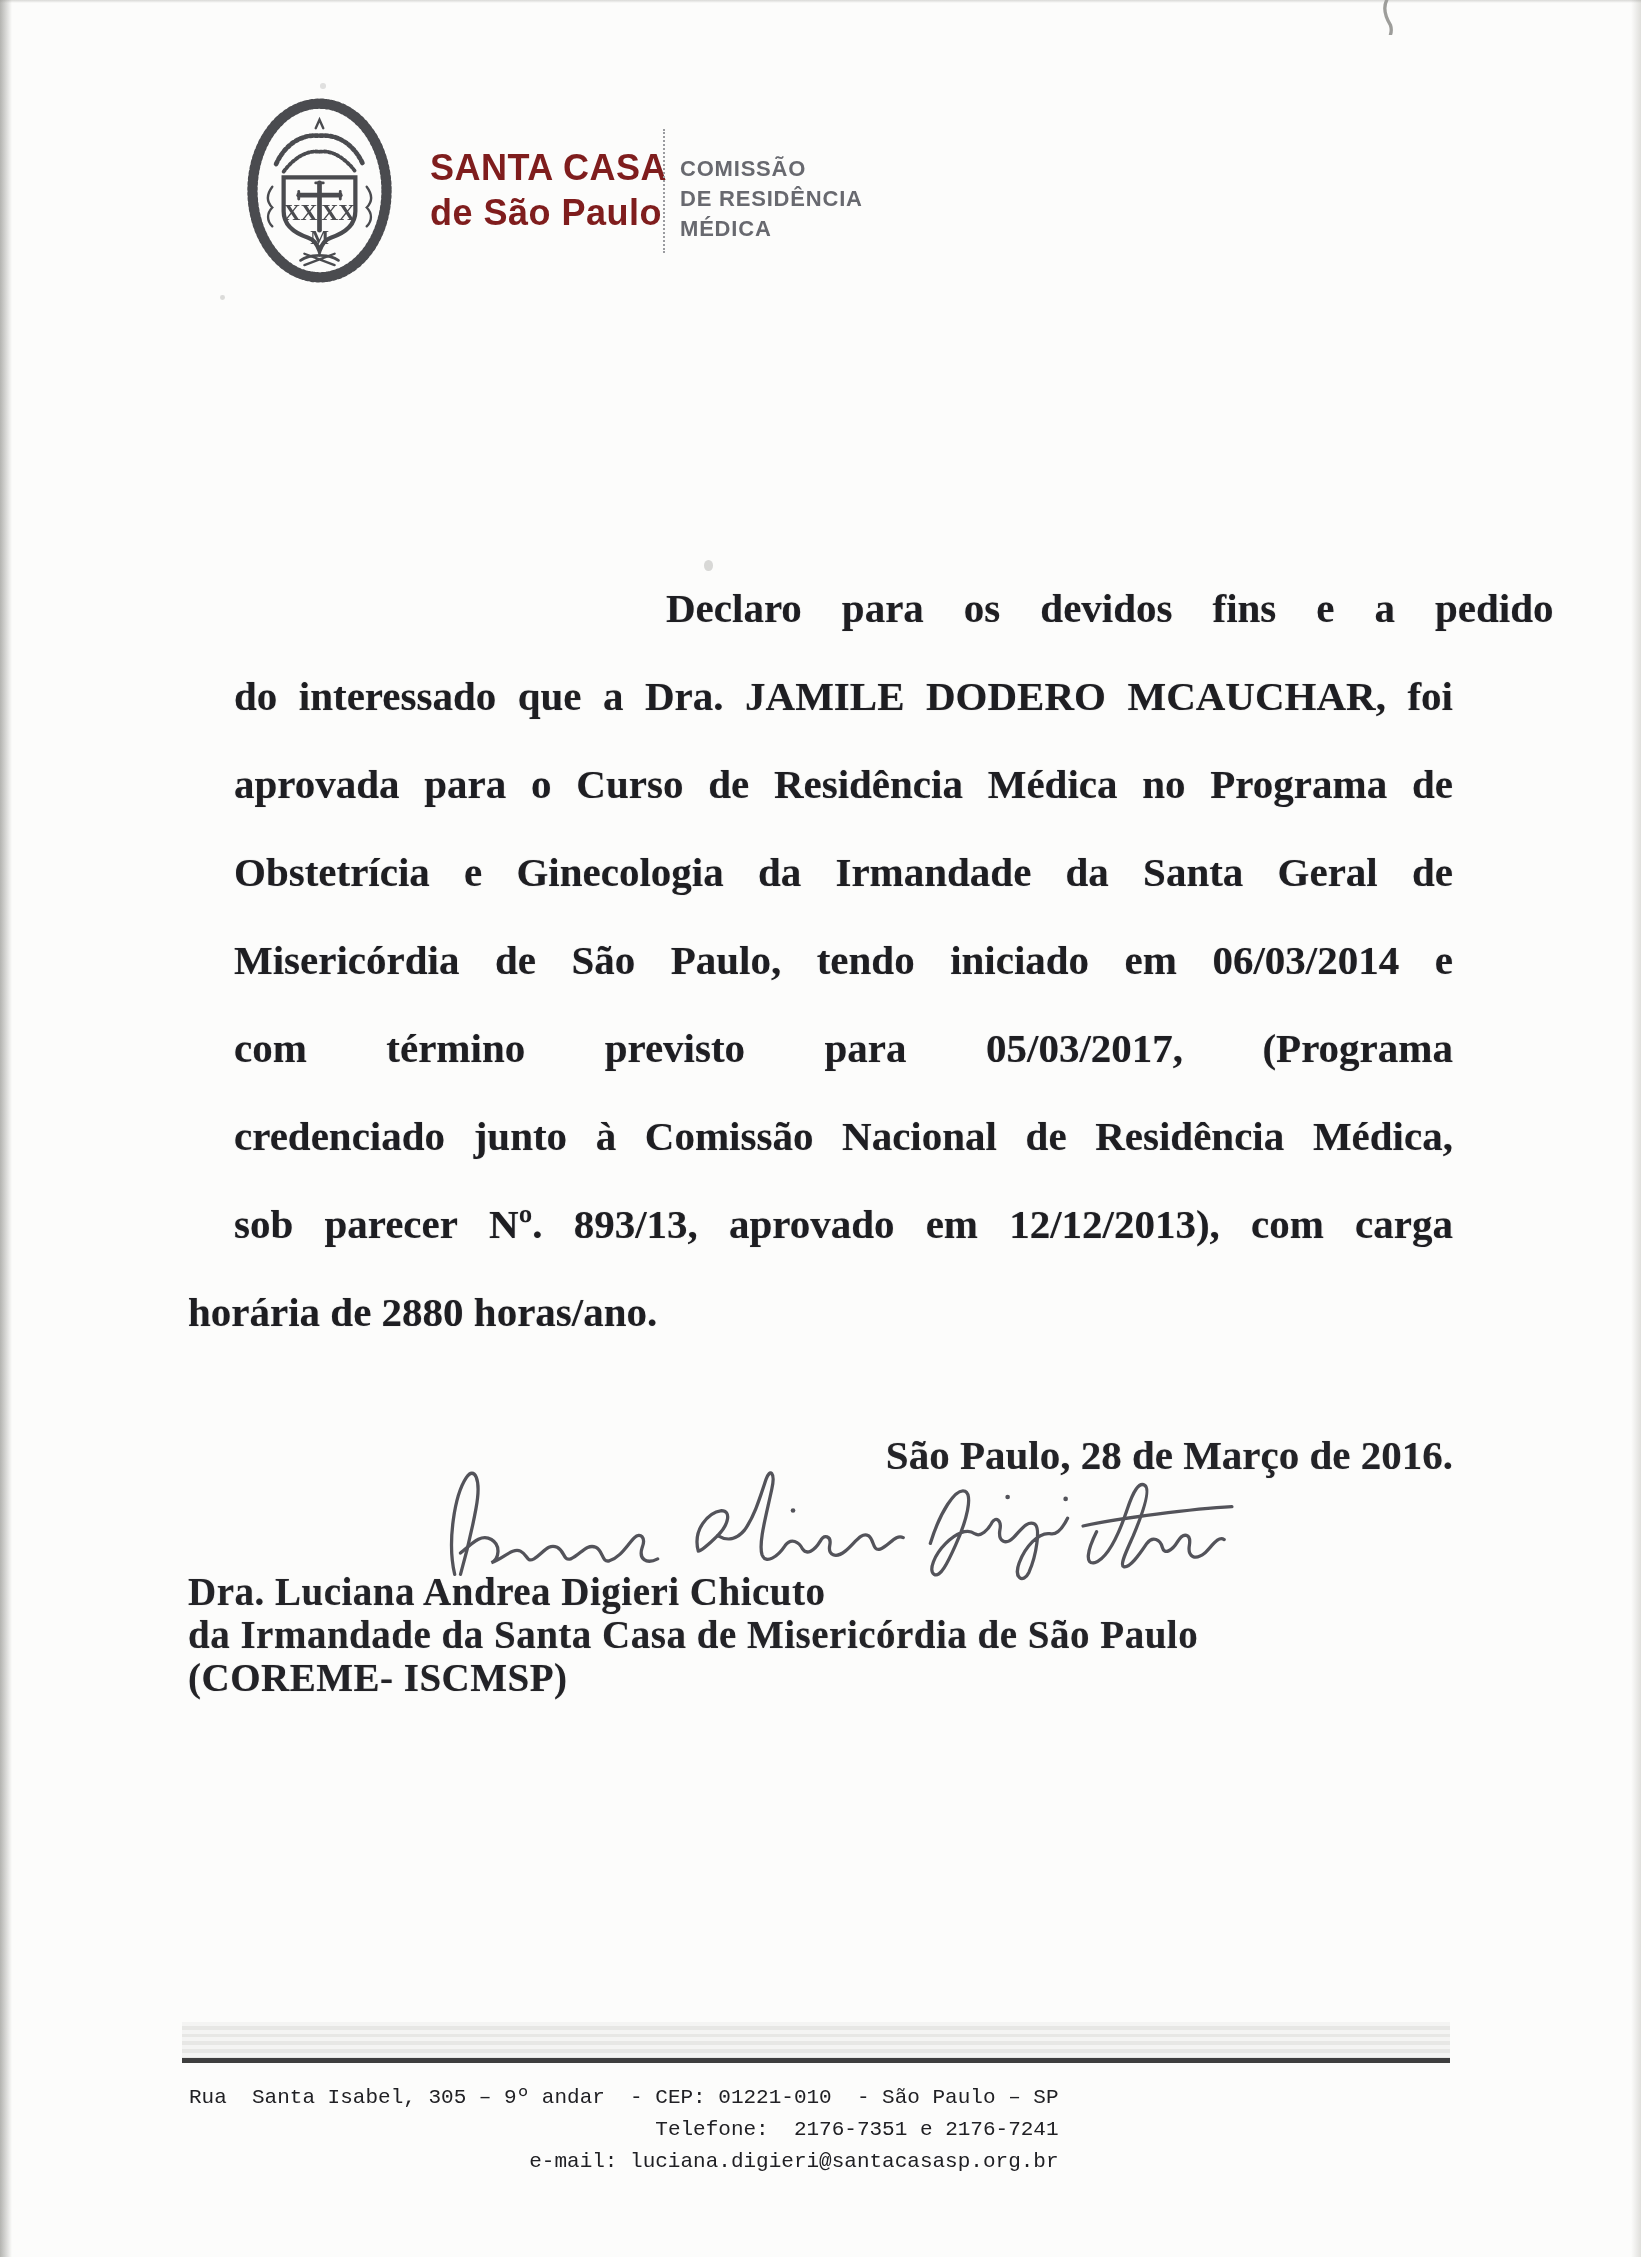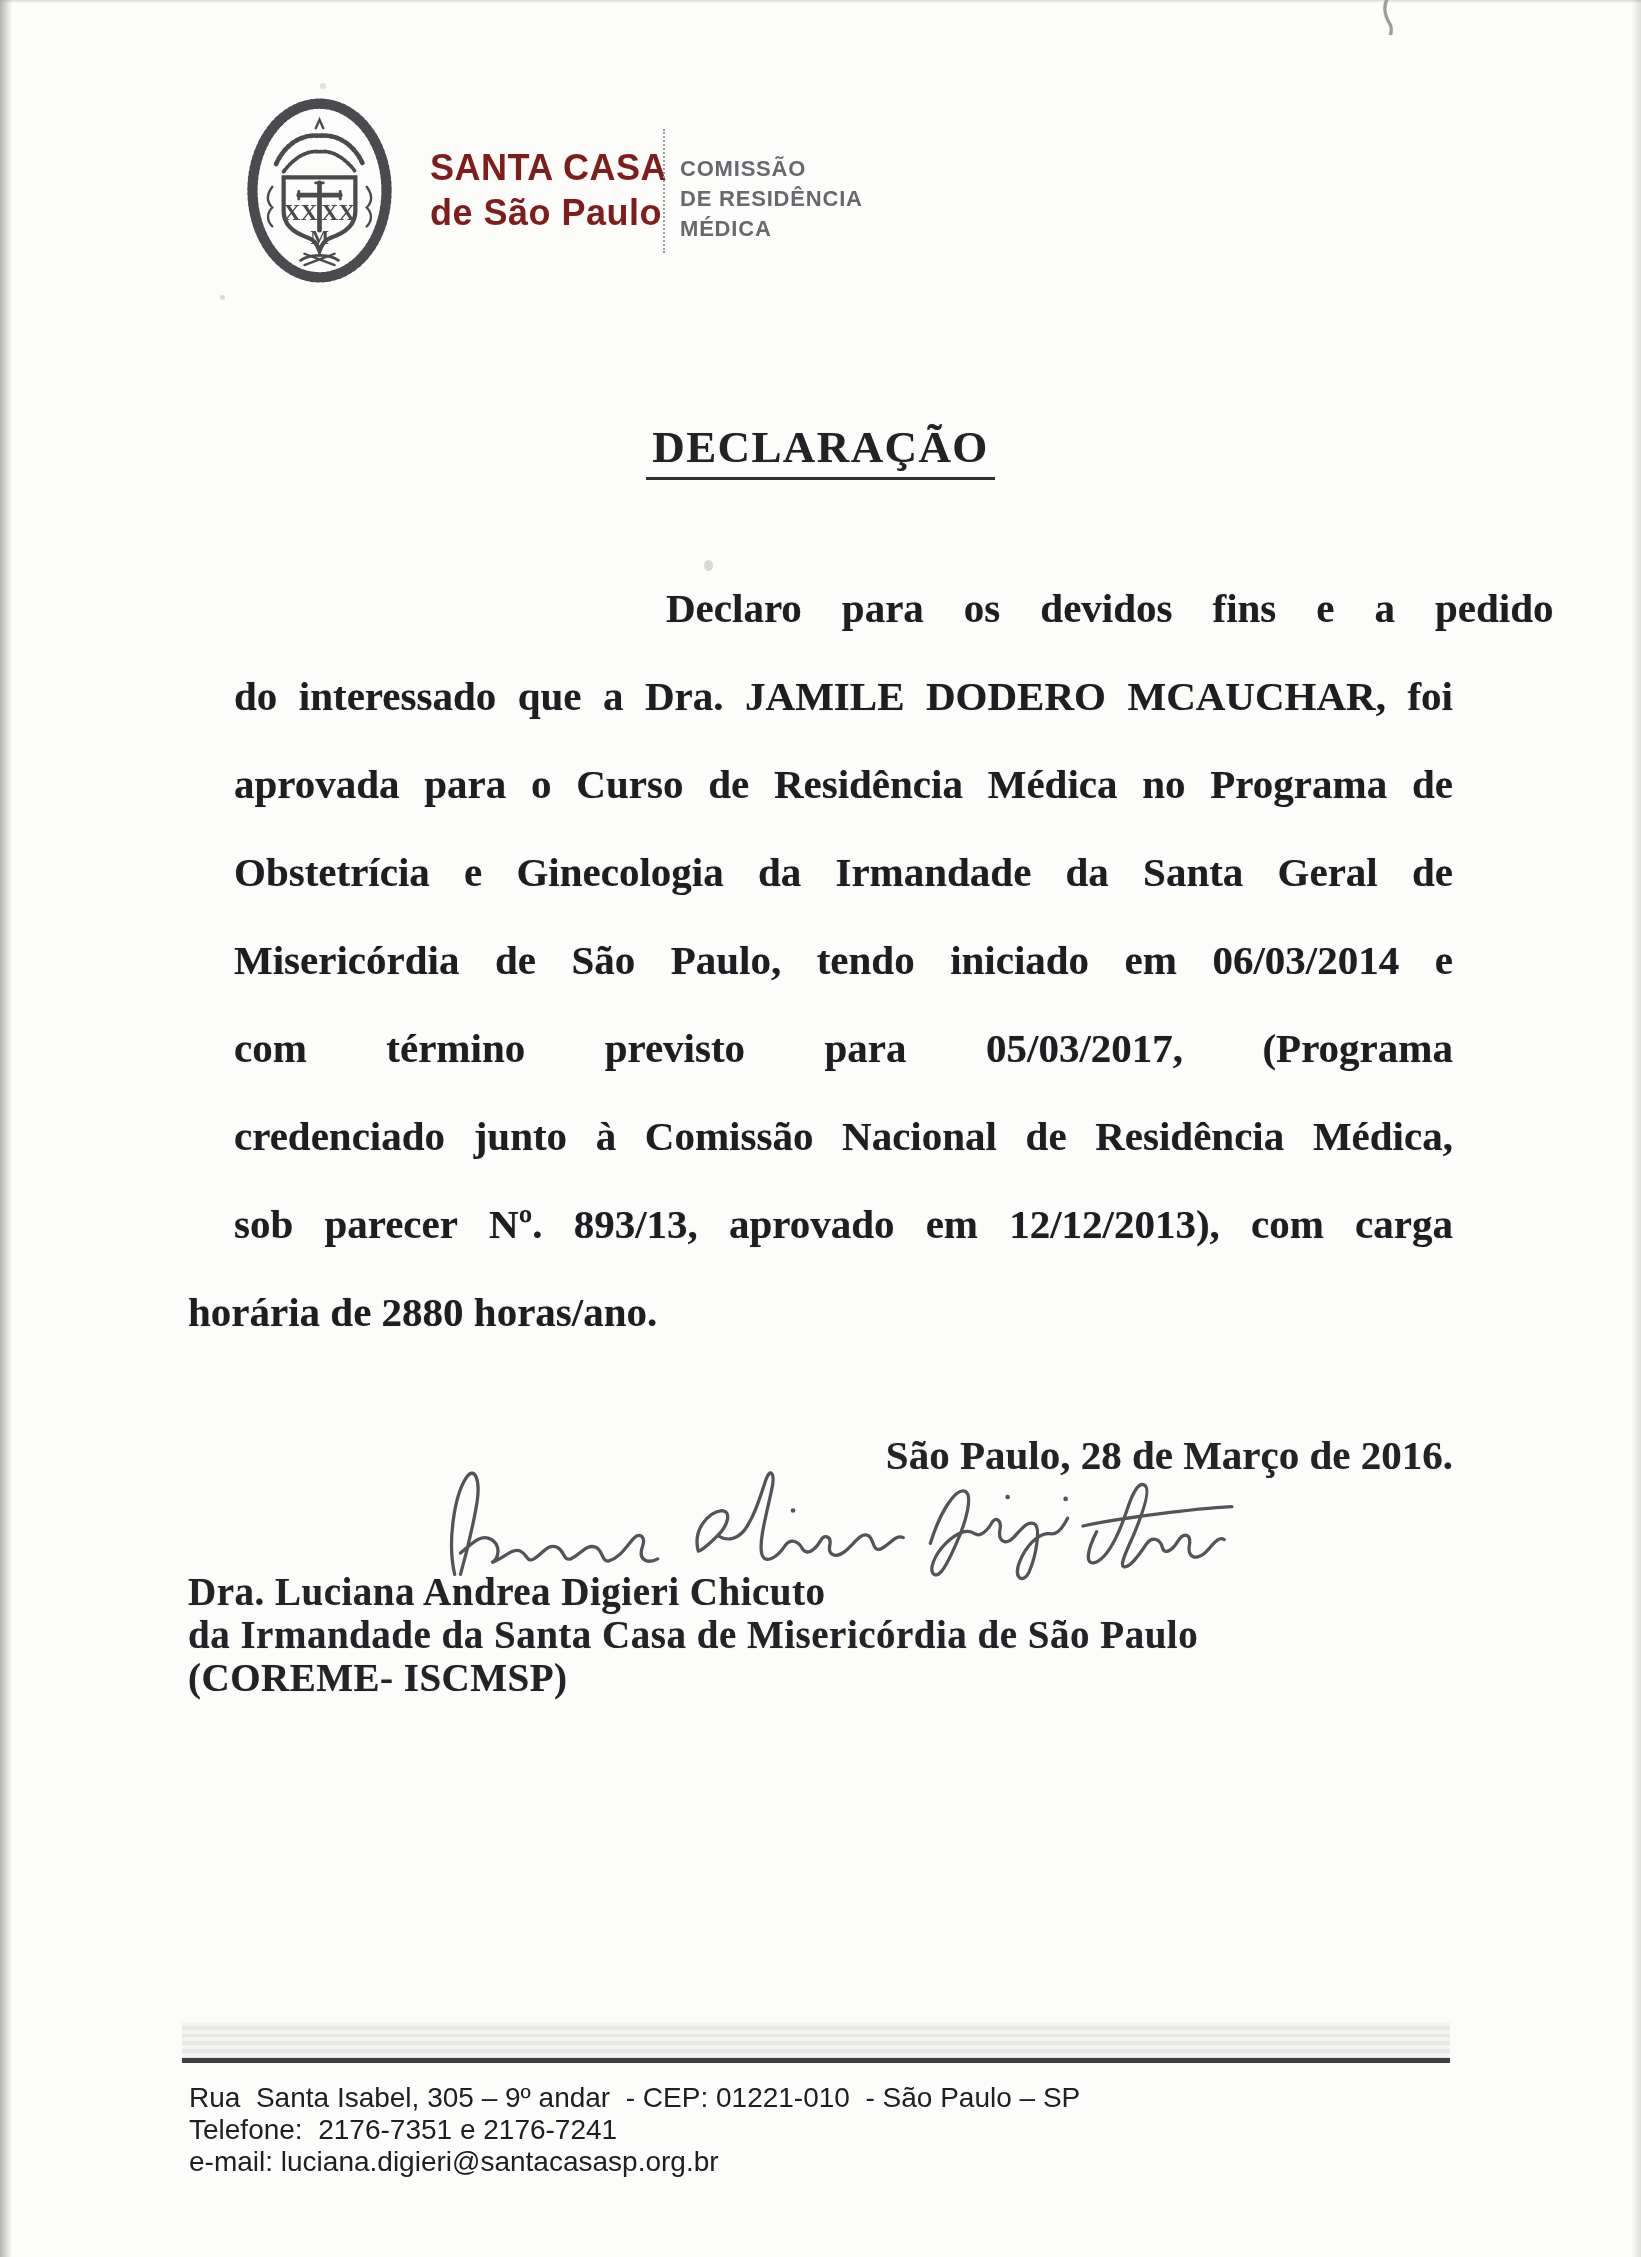--- a/index.html
+++ b/index.html
@@ -59,22 +59,22 @@
   .signature-svg{position:absolute;left:439px;top:1468px;width:797px;height:116px;}
   .sig-block{position:absolute;left:188px;top:1570px;width:1265px;
     text-align:left;font-size:39px;font-weight:700;line-height:43px;
     letter-spacing:0.5px;color:#232327;text-shadow:0 0 1px rgba(25,25,30,.4);}
 
   
   .footer-bar{position:absolute;left:182px;top:2022px;width:1268px;height:36px;
     background:repeating-linear-gradient(180deg,#f4f4f3 0 3.9px,#e7e7e5 3.9px 7.7px);
     border-bottom:5.8px solid #3e3e3e;}
   .footer-text{position:absolute;left:189px;top:2082px;
-    font-family:Liberation Sans, sans-serif;font-size:28px;line-height:32px;
-    color:#202024;}
+    font-family:Liberation Mono, monospace;font-size:21px;line-height:32px;
+    color:#202024;text-align:right;}
   .footer-text div{white-space:pre;}
 
   .artifact-curve{position:absolute;left:1379px;top:0;width:21px;height:35px;}
 </style>
 </head>
 <body>
 
 <div class="page">
 
   <div class="edge-left"></div>
@@ -116,23 +116,20 @@
   </div>
 
   <div class="divider-dotted"></div>
 
   <div class="division">
     <div>COMISSÃO</div>
     <div>DE RESIDÊNCIA</div>
     <div>MÉDICA</div>
   </div>
 
-  <div class="title-row">
-    <span>DECLARAÇÃO</span>
-  </div>
 
   <div class="body-block">
       <div class="body-line just indent">
         <span>Declaro</span>
         <span>para</span>
         <span>os</span>
         <span>devidos</span>
         <span>fins</span>
         <span>e</span>
         <span>a</span>

